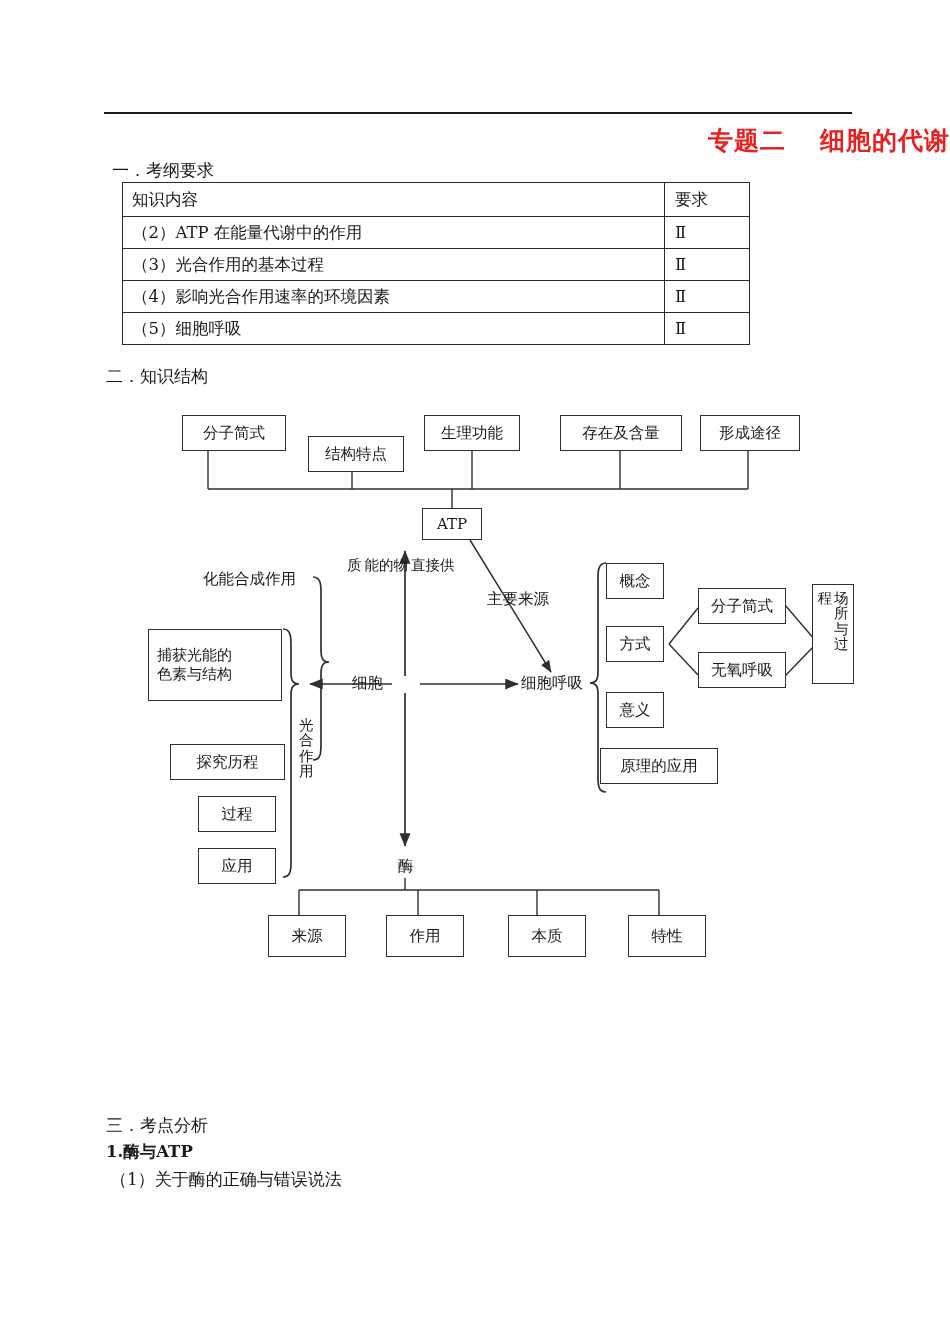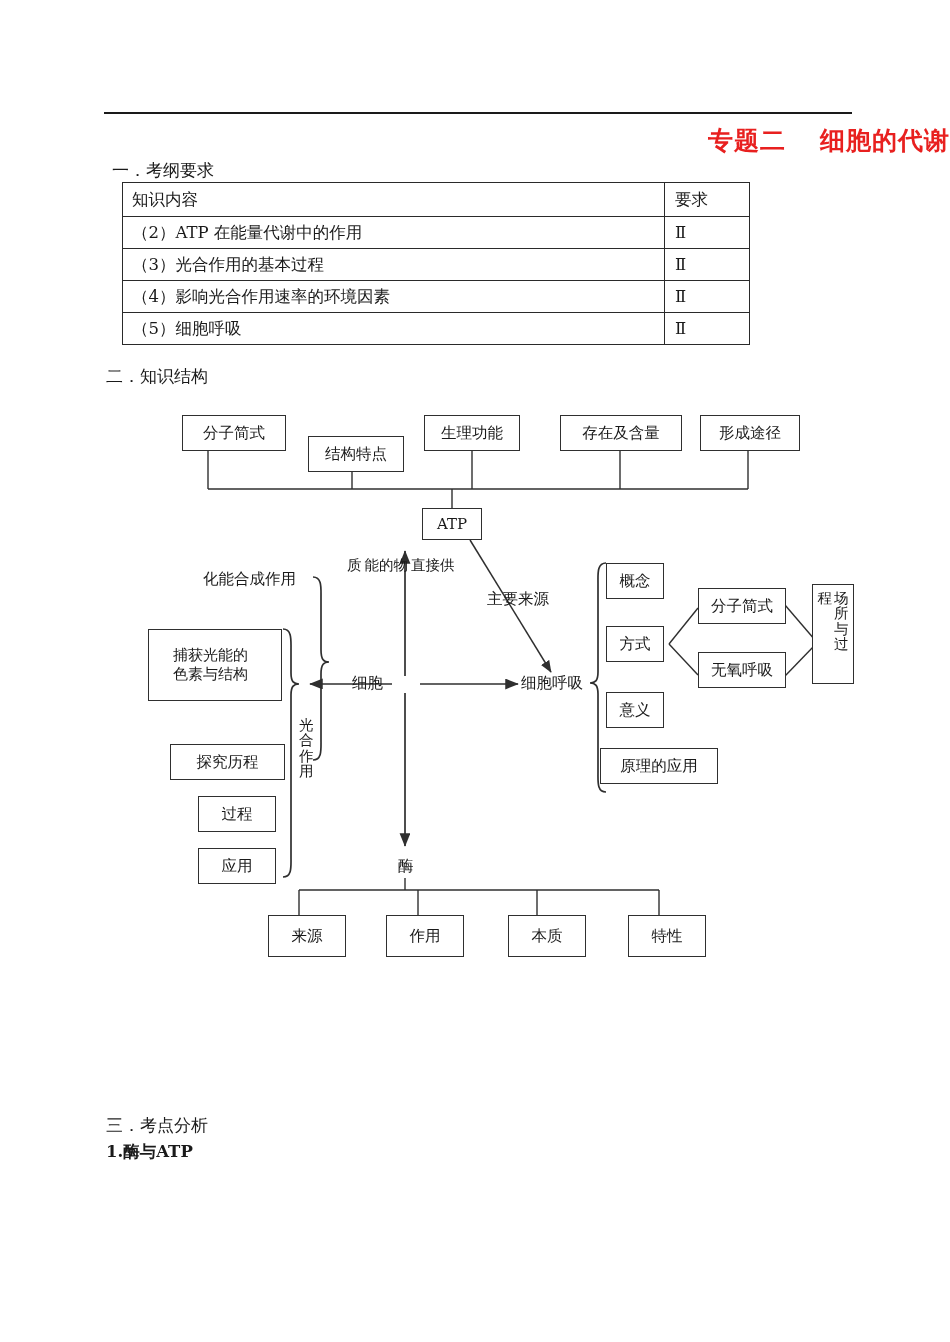--- a/index.html
+++ b/index.html
@@ -110,21 +110,21 @@
     align-items: center;
     justify-content: center;
     text-align: center;
     box-sizing: border-box;
   }
   .node.two-line {
     flex-direction: column;
     line-height: 1.25;
     justify-content: center;
     align-items: flex-start;
-    padding-left: 24px;
+    padding-left: 8px;
     text-align: left;
   }
   .node.latin { font-size: 15px; }
 
   
   .lbl {
     position: absolute;
     font-size: 15.5px;
     white-space: nowrap;
     line-height: 1.2;
@@ -346,14 +346,15 @@
     </div>
   </div>
 
   <div class="node" style="left:268px; top:915px; width:78px; height:42px;">来源</div>
   <div class="node" style="left:386px; top:915px; width:78px; height:42px;">作用</div>
   <div class="node" style="left:508px; top:915px; width:78px; height:42px;">本质</div>
   <div class="node" style="left:628px; top:915px; width:78px; height:42px;">特性</div>
 
   <div class="sec-head" id="sec3">三．考点分析</div>
   <div class="sec-head" id="sec4">1.酶与ATP</div>
+  <div class="sec-head" id="sec5">（1）关于酶的正确与错误说法</div>
 
 </div>
 
 </body></html>

